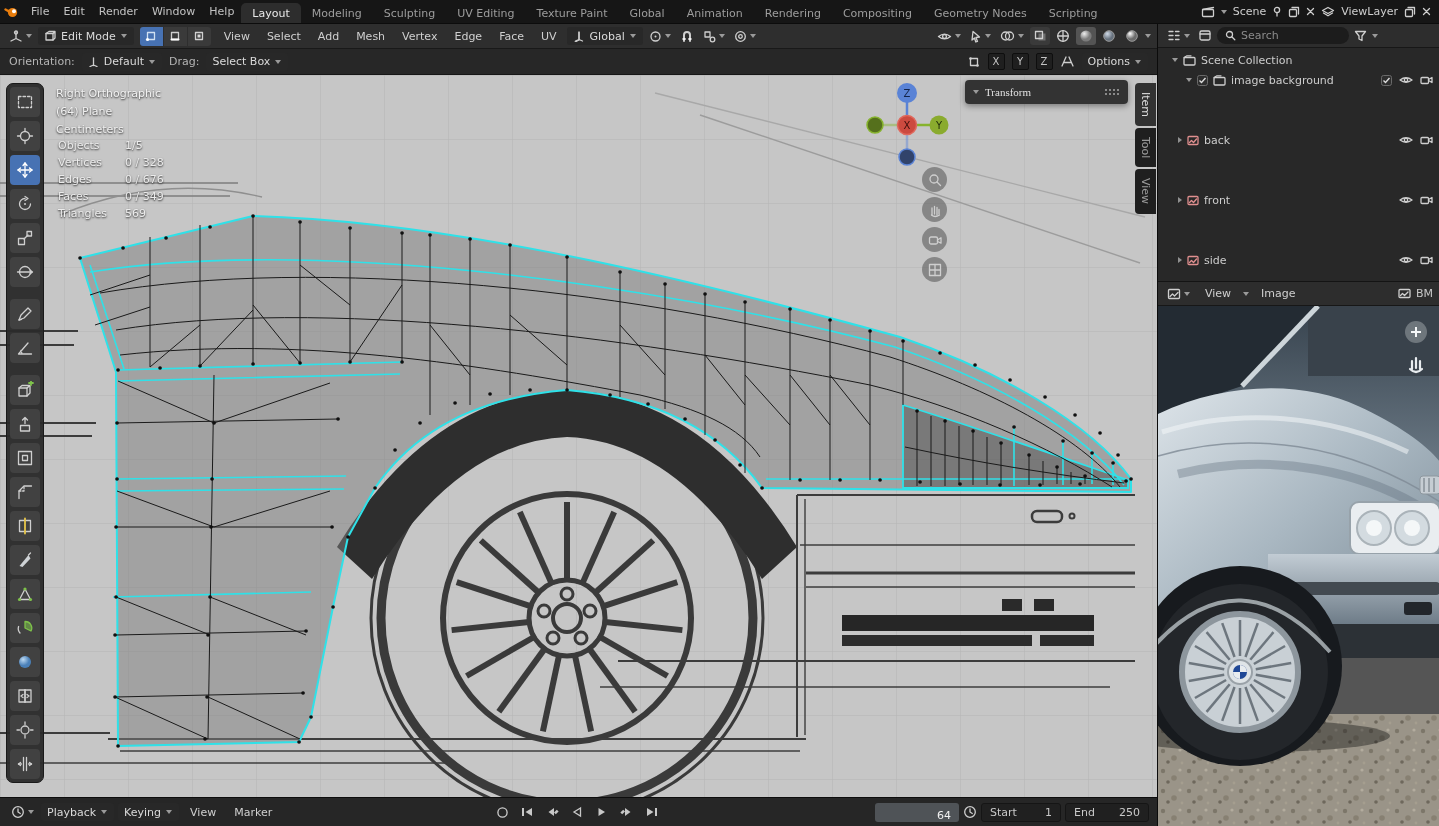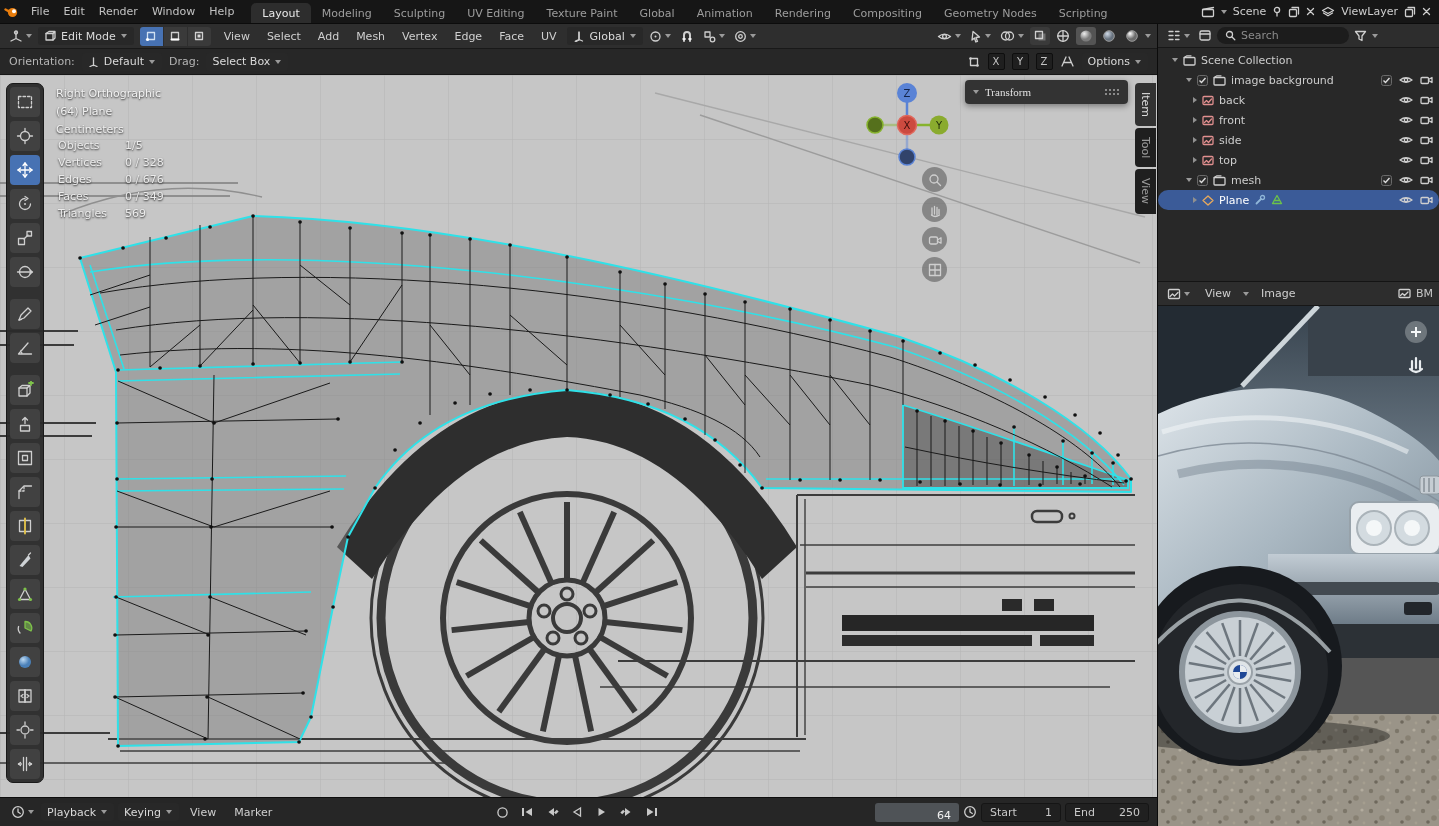--- a/index.html
+++ b/index.html
@@ -12,21 +12,21 @@
   .caret-r { width:0;height:0;border-top:3.5px solid transparent;border-bottom:3.5px solid transparent;border-left:4px solid #909090; display:inline-block; }
   svg.i { stroke:#cfcfcf; fill:none; stroke-width:1.3; stroke-linecap:round; stroke-linejoin:round; display:block; }
   .dd { background:#282828; border-radius:3px; height:18px; display:inline-flex; align-items:center; gap:5px; padding:0 7px 0 6px; color:#dadada; white-space:nowrap; }
   .m { padding:0 7px; color:#cfcfcf; white-space:nowrap; }
   .icbtn { height:18px; min-width:20px; display:inline-flex; align-items:center; justify-content:center; gap:3px; border-radius:3px; padding:0 3px; }
   .spacer { flex:1; }
 
   
   .topbar { position:absolute; left:0; top:0; width:1439px; height:24px; background:#161616; display:flex; align-items:center; padding:0 4px; border-bottom:1px solid #0c0c0c; white-space:nowrap; overflow:hidden; }
   .topbar .m { line-height:24px; color:#c2c2c2; }
-  .tabs { display:flex; margin-left:10px; height:24px; align-items:flex-end; }
+  .tabs { display:flex; height:24px; align-items:flex-end; }
   .tab { padding:3px 11px; color:#9d9d9d; border-radius:5px 5px 0 0; line-height:15px; }
   .tab.active { background:#2d2d2d; color:#e8e8e8; }
   .top-right { margin-left:auto; display:flex; align-items:center; gap:6px; padding-right:4px; color:#cfcfcf; }
 
   
   .v3d { position:absolute; left:0; top:24px; width:1157px; height:773px; }
   .v3d-header { height:25px; background:#2e2e2e; display:flex; align-items:center; gap:3px; padding:0 6px; border-bottom:1px solid #191919; white-space:nowrap; overflow:hidden; }
   .mode-group { display:flex; gap:1px; margin:0 3px; }
   .mode-btn { width:23px; height:19px; background:#3a3a3a; display:flex; align-items:center; justify-content:center; border-radius:0; }
   .mode-btn:first-child { border-radius:3px 0 0 3px; }
@@ -69,21 +69,21 @@
   .tbtn { width:21px; height:19px; display:flex; align-items:center; justify-content:center; border-radius:3px; }
   .frame-field { width:84px; height:19px; background:#4f5357; border-radius:3px; display:flex; align-items:flex-end; justify-content:flex-end; padding:0 8px; color:#f2f2f2; }
   .range-field { height:19px; background:#262626; border:1px solid #151515; background:#202020; border-radius:3px; display:flex; align-items:center; justify-content:space-between; padding:0 8px; color:#c9c9c9; }
 
   
   .right { position:absolute; left:1157px; top:24px; width:282px; height:802px; background:#262626; border-left:1px solid #0b0b0b; }
   .outliner-h { height:24px; background:#2d2d2d; display:flex; align-items:center; gap:5px; padding:0 6px; border-bottom:1px solid #171717; }
   .search { flex:1; max-width:132px; height:17px; background:#1c1c1c; border-radius:9px; display:flex; align-items:center; gap:5px; padding:0 8px; color:#8b8b8b; }
   .outliner-b { height:234px; background:#282828; border-bottom:1px solid #141414; padding-top:2px; overflow:hidden; }
   .orow { display:flex; align-items:center; height:20px; gap:5px; padding-right:6px; color:#cdcdcd; }
-  .orow.d0 { padding-left:14px; } .orow.d1 { padding-left:28px; } .orow.d2 { padding-left:35px; }
+  .orow.d0 { padding-left:14px; } .orow.d1 { padding-left:28px; } .orow.d2 { padding-left:20px;margin-top:40px; }
   .orow.selected { background:#3b5b98; color:#ffffff;border-radius:10px; }
   .orow .ricons { margin-left:auto; display:flex; align-items:center; gap:7px; }
   .imghdr { height:24px; background:#2d2d2d; display:flex; align-items:center; gap:5px; padding:0 6px; border-bottom:1px solid #171717; white-space:nowrap; overflow:hidden; }
   .photo { position:relative; width:282px; height:520px; overflow:hidden; background:#555; }
 </style>
 </head>
 <body>
 
 <div class="app">
 

